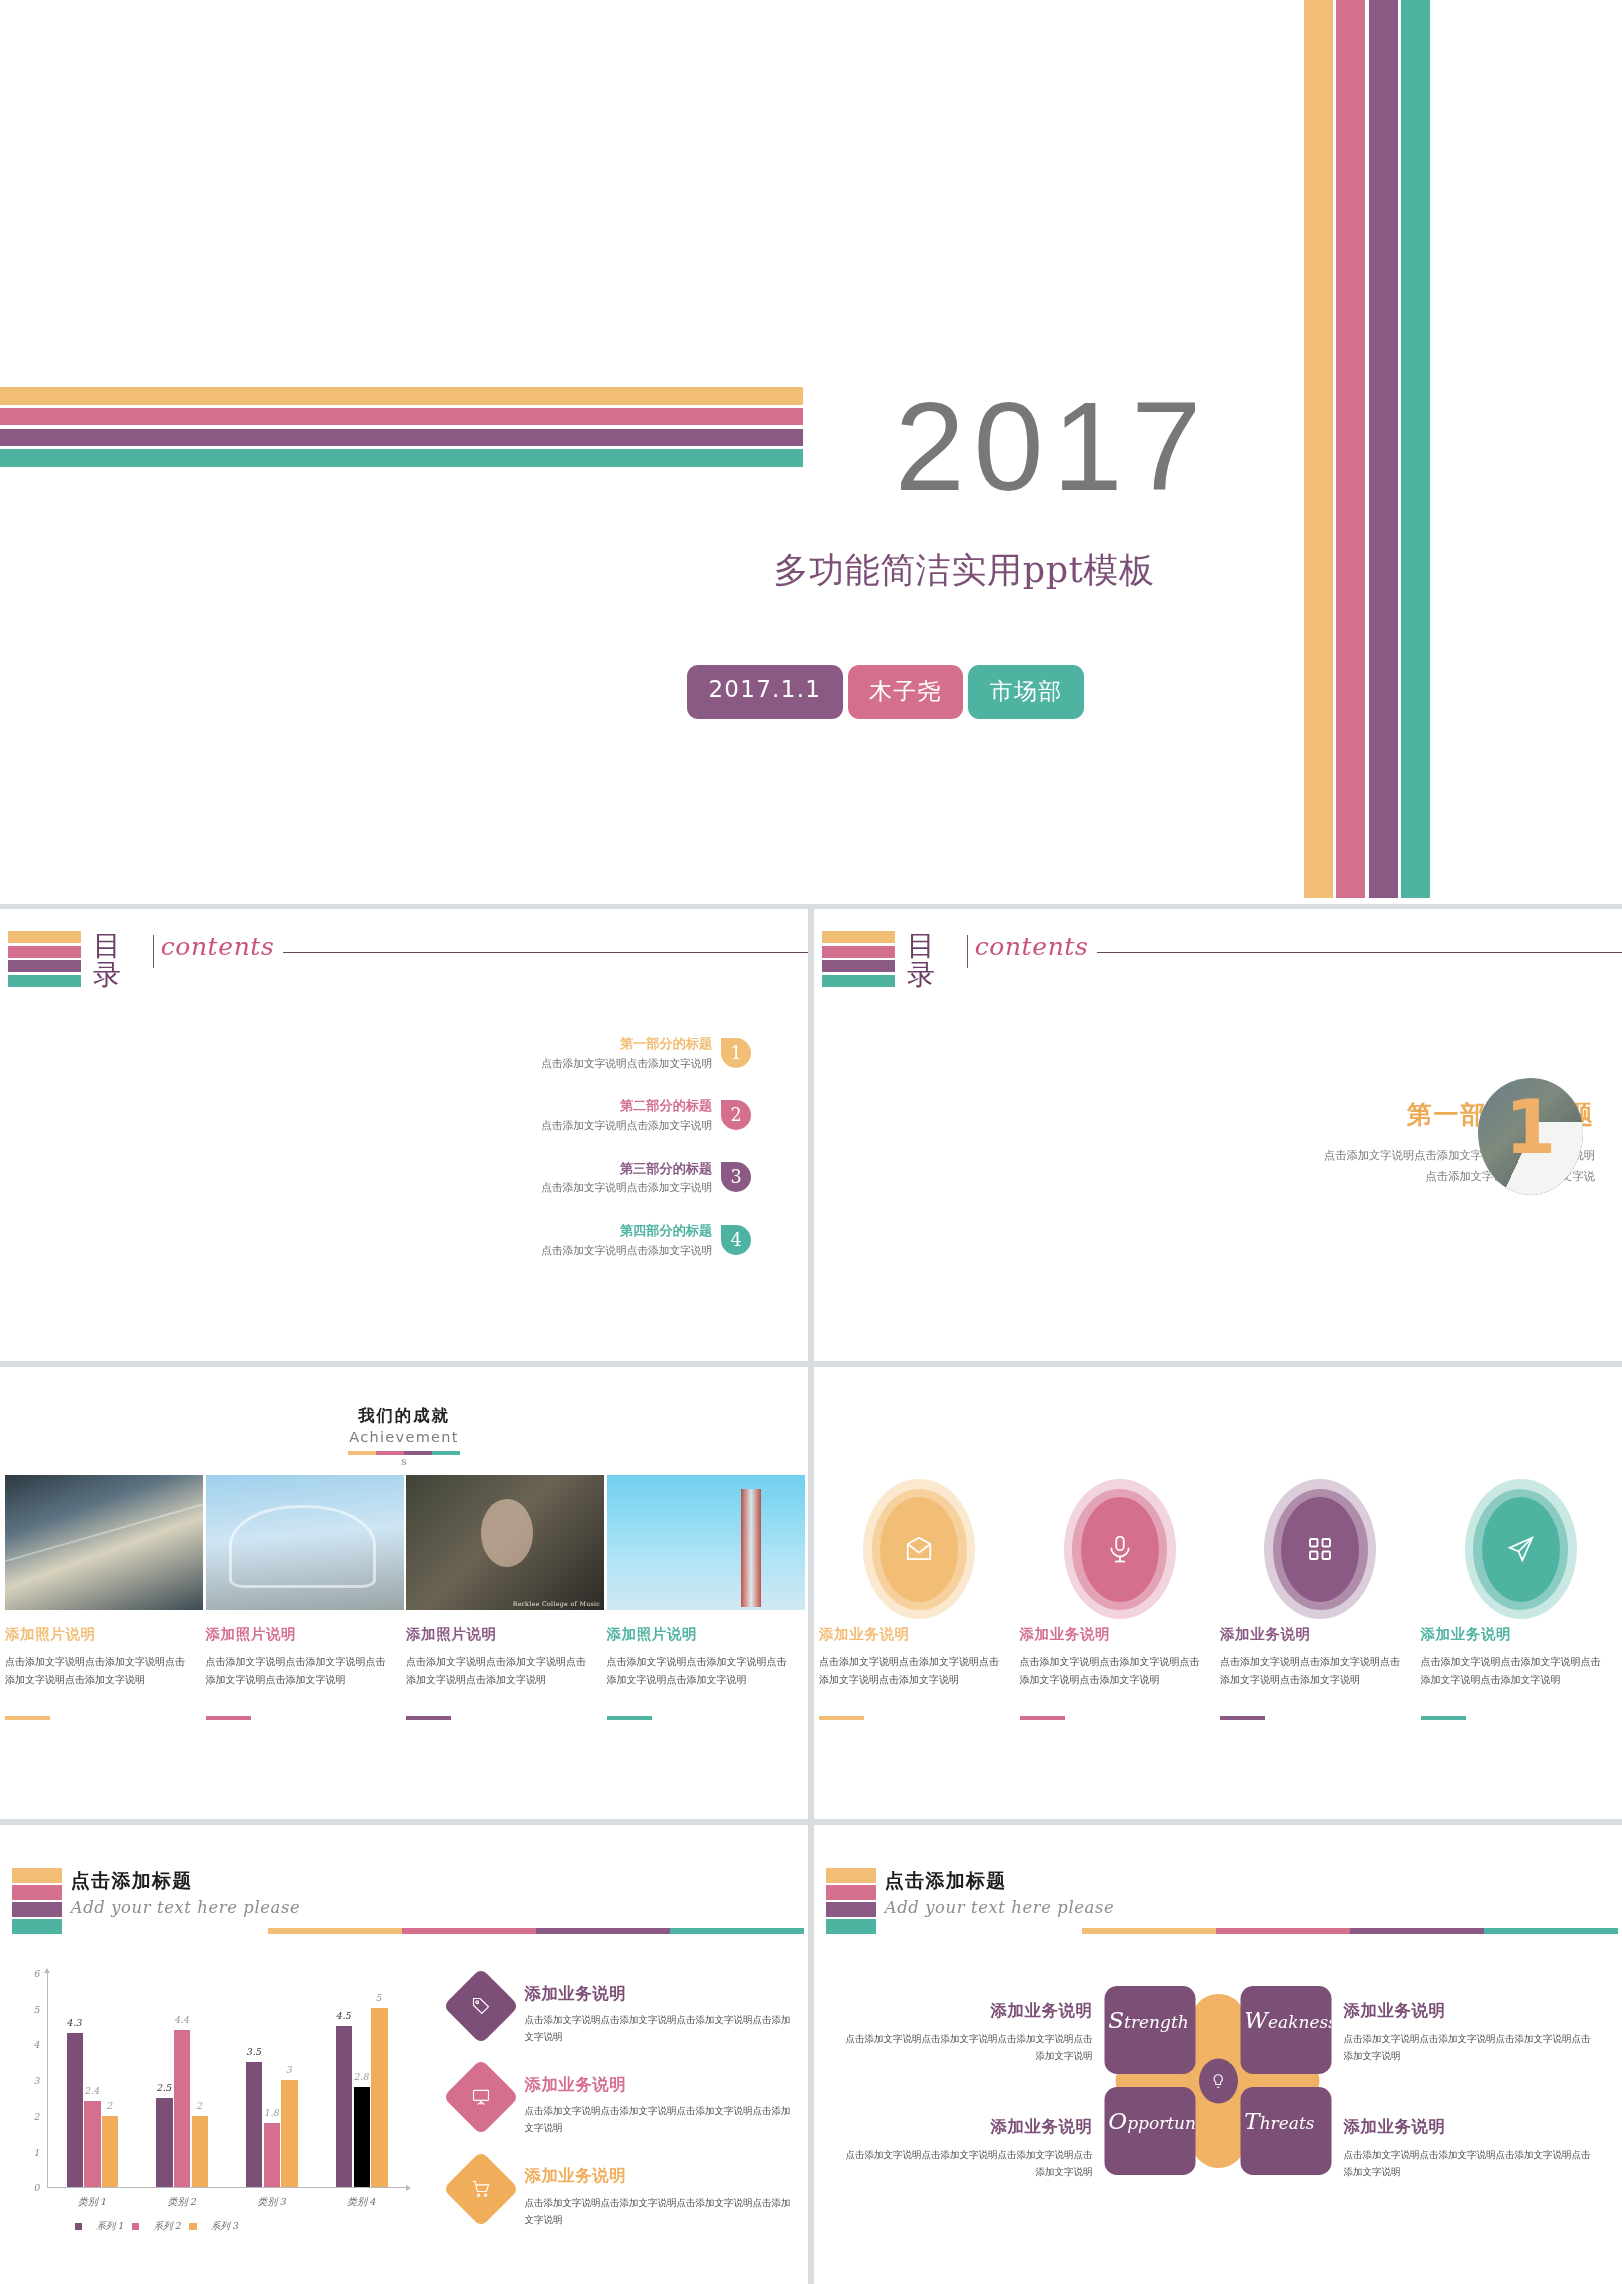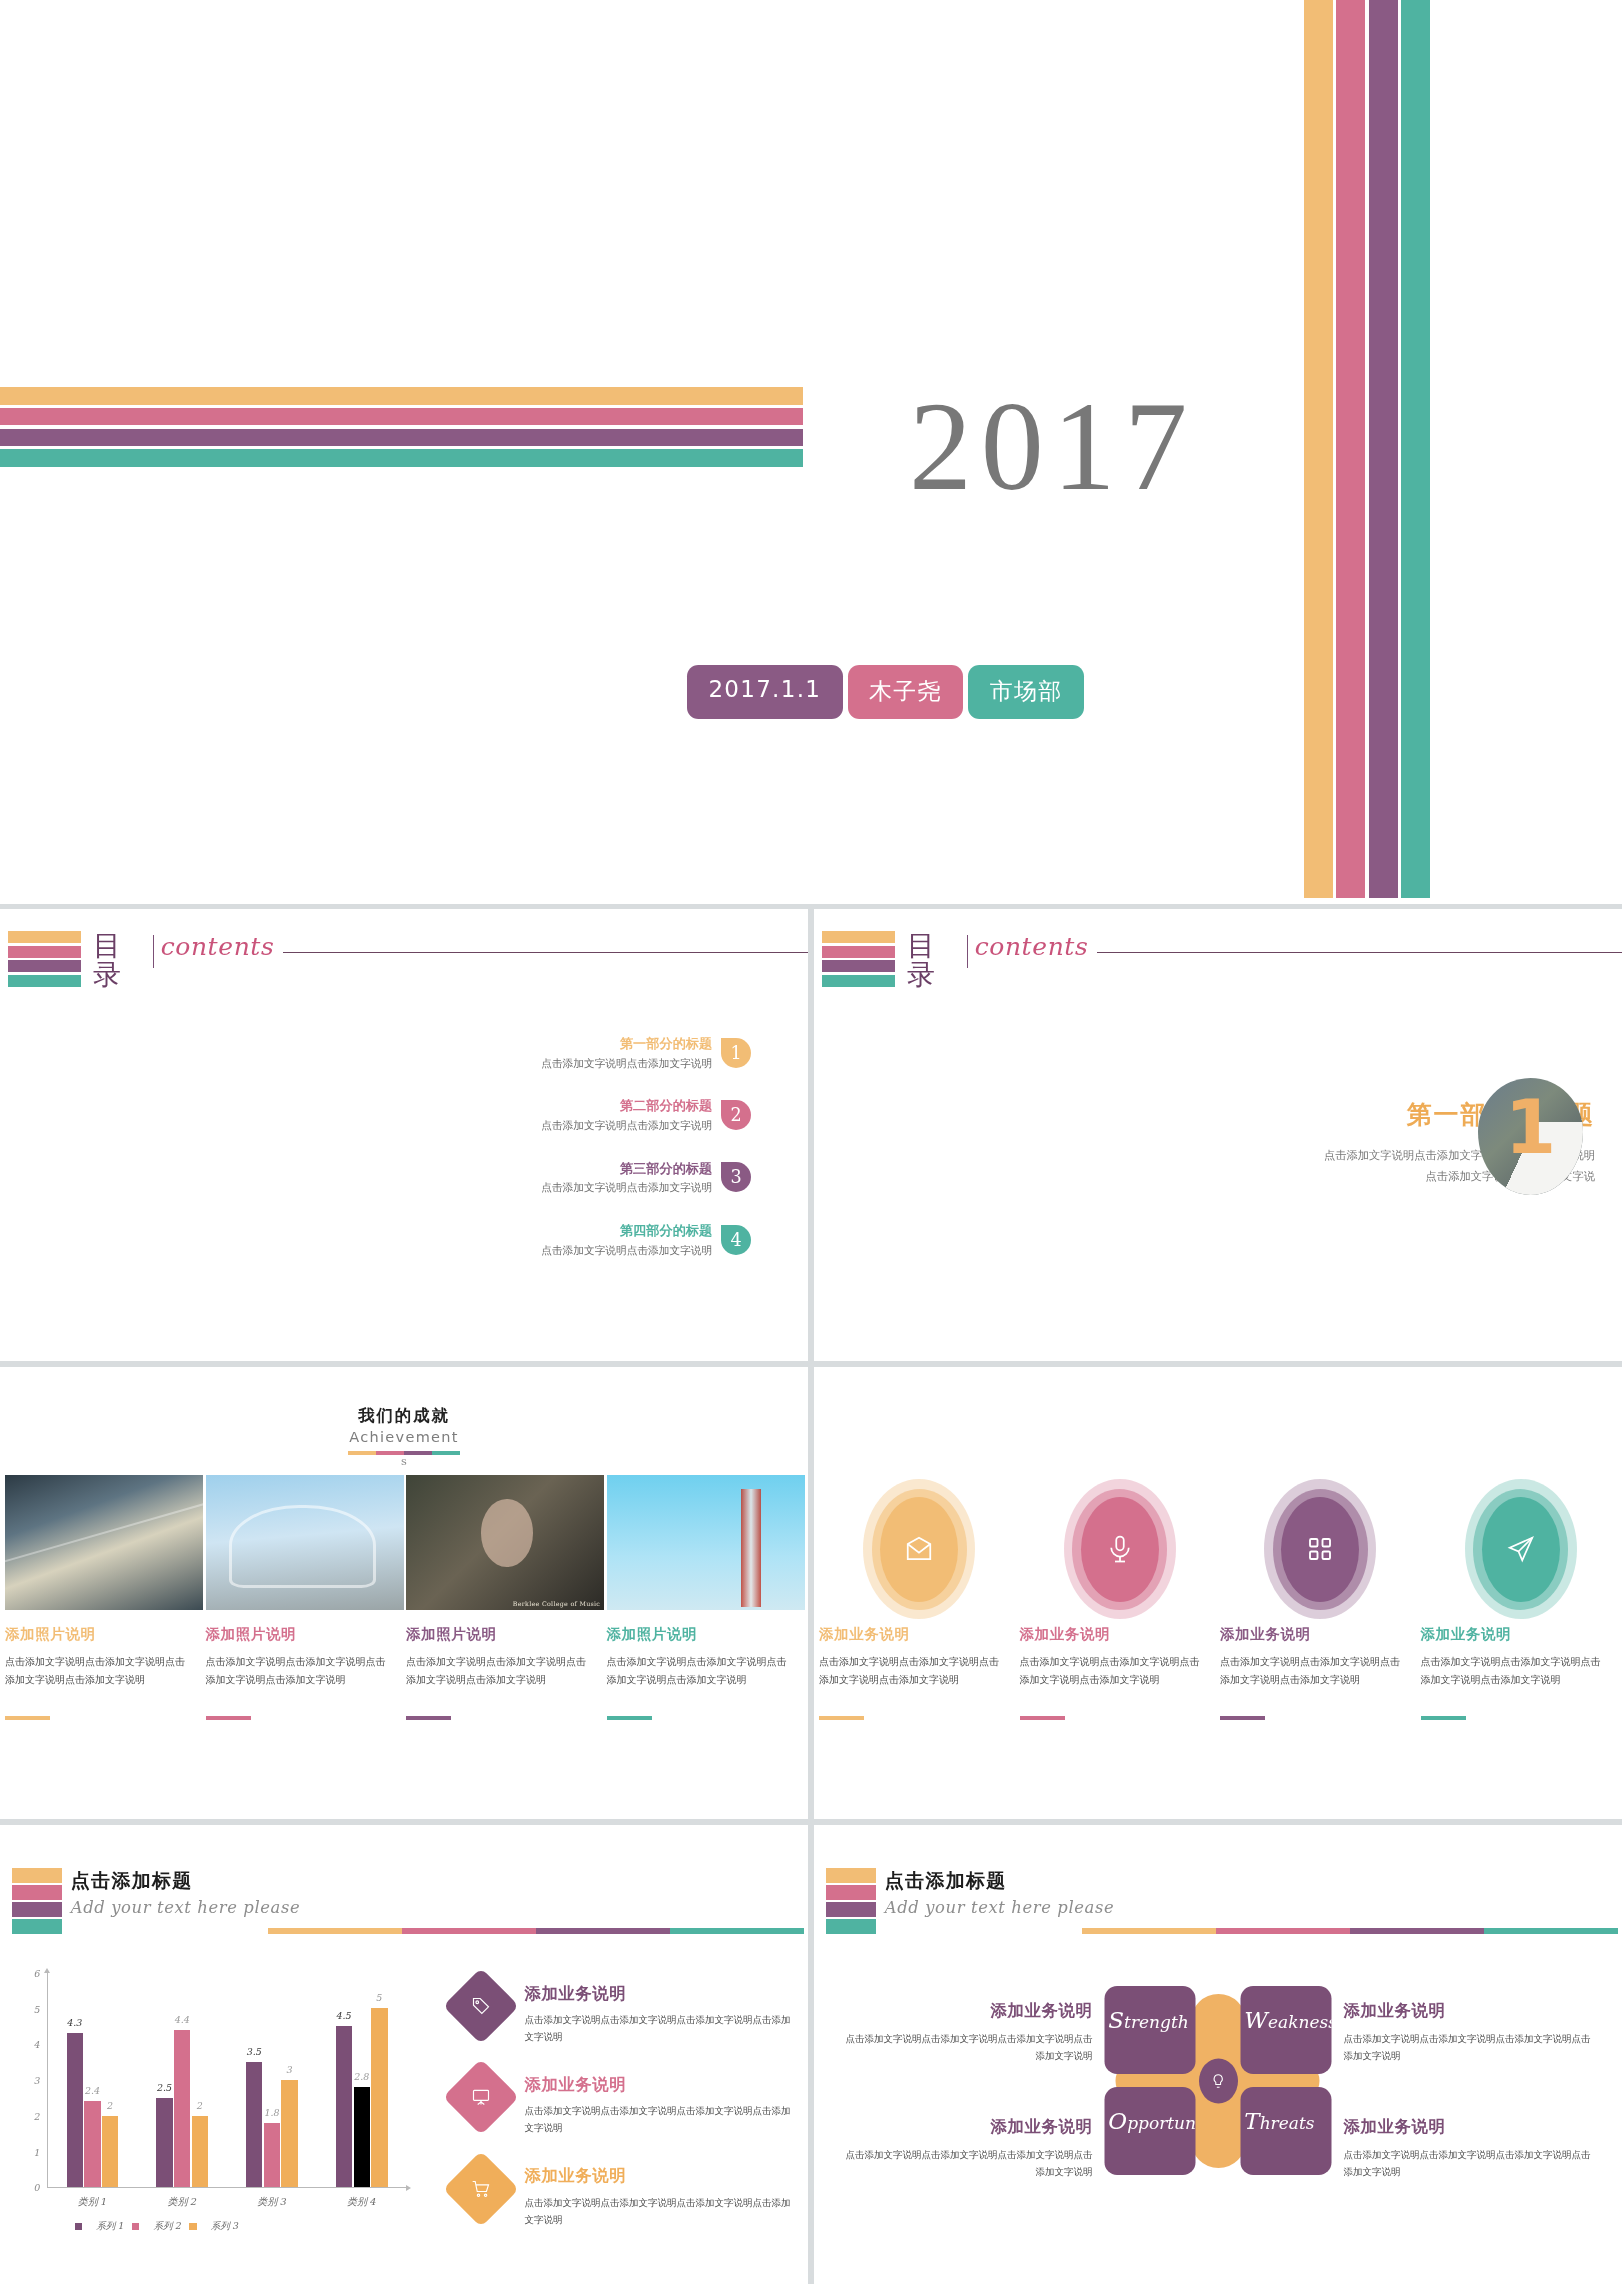--- a/index.html
+++ b/index.html
@@ -15,21 +15,21 @@
   .slide { position:absolute; background:#fff; overflow:hidden; }
 
   
   #s1 { left:0; top:0; width:1622px; height:904px; }
   #s1 .hbars { position:absolute; left:0; top:387px; width:803px; }
   #s1 .hbars i { display:block; width:100%; height:17.6px; margin-bottom:3.2px; }
   #s1 .vbars { position:absolute; left:1304px; top:0; width:126px; height:898px; display:flex; gap:3.2px; }
   #s1 .vbars i { display:block; flex:1; height:100%; }
   #s1 .year {
     position:absolute; left:813px; top:387px; width:479px;
-    font-family:Liberation Serif, serif; font-size:126px; color:#787878;
+    font-family:Liberation Sans, sans-serif; font-size:126px; color:#787878;
     letter-spacing:8.8px; line-height:0.95; text-align:center;
     word-break:break-all; font-weight:300;
   }
   #s1 .maintitle {
     position:absolute; left:630px; top:547px; width:668px;
     font-family:"DejaVu Serif","Liberation Serif",serif;
     font-size:35px; color:#7b4f76; text-align:center; letter-spacing:0.6px;
   }
   #s1 .tagrow { position:absolute; left:687px; top:665px; display:flex; gap:5px; }
   #s1 .tag {
@@ -215,20 +215,21 @@
       <i style="background: rgb(138, 90, 132);"></i>
       <i style="background: rgb(79, 179, 161);"></i>
     </div>
     <div class="vbars">
       <i style="background: rgb(242, 189, 117);"></i>
       <i style="background: rgb(212, 112, 141);"></i>
       <i style="background: rgb(138, 90, 132);"></i>
       <i style="background: rgb(79, 179, 161);"></i>
     </div>
     <div class="year">2017</div>
+    <div class="maintitle">多功能简洁实用ppt模板</div>
     <div class="tagrow">
       <span class="tag" style="background: rgb(138, 90, 132);">2017.1.1</span>
       <span class="tag" style="background: rgb(212, 112, 141);">木子尧</span>
       <span class="tag" style="background: rgb(79, 179, 161);">市场部</span>
     </div>
   </div>
 
   <div class="slide" id="s2">
     <div class="tochead">
       <div class="blocks">

